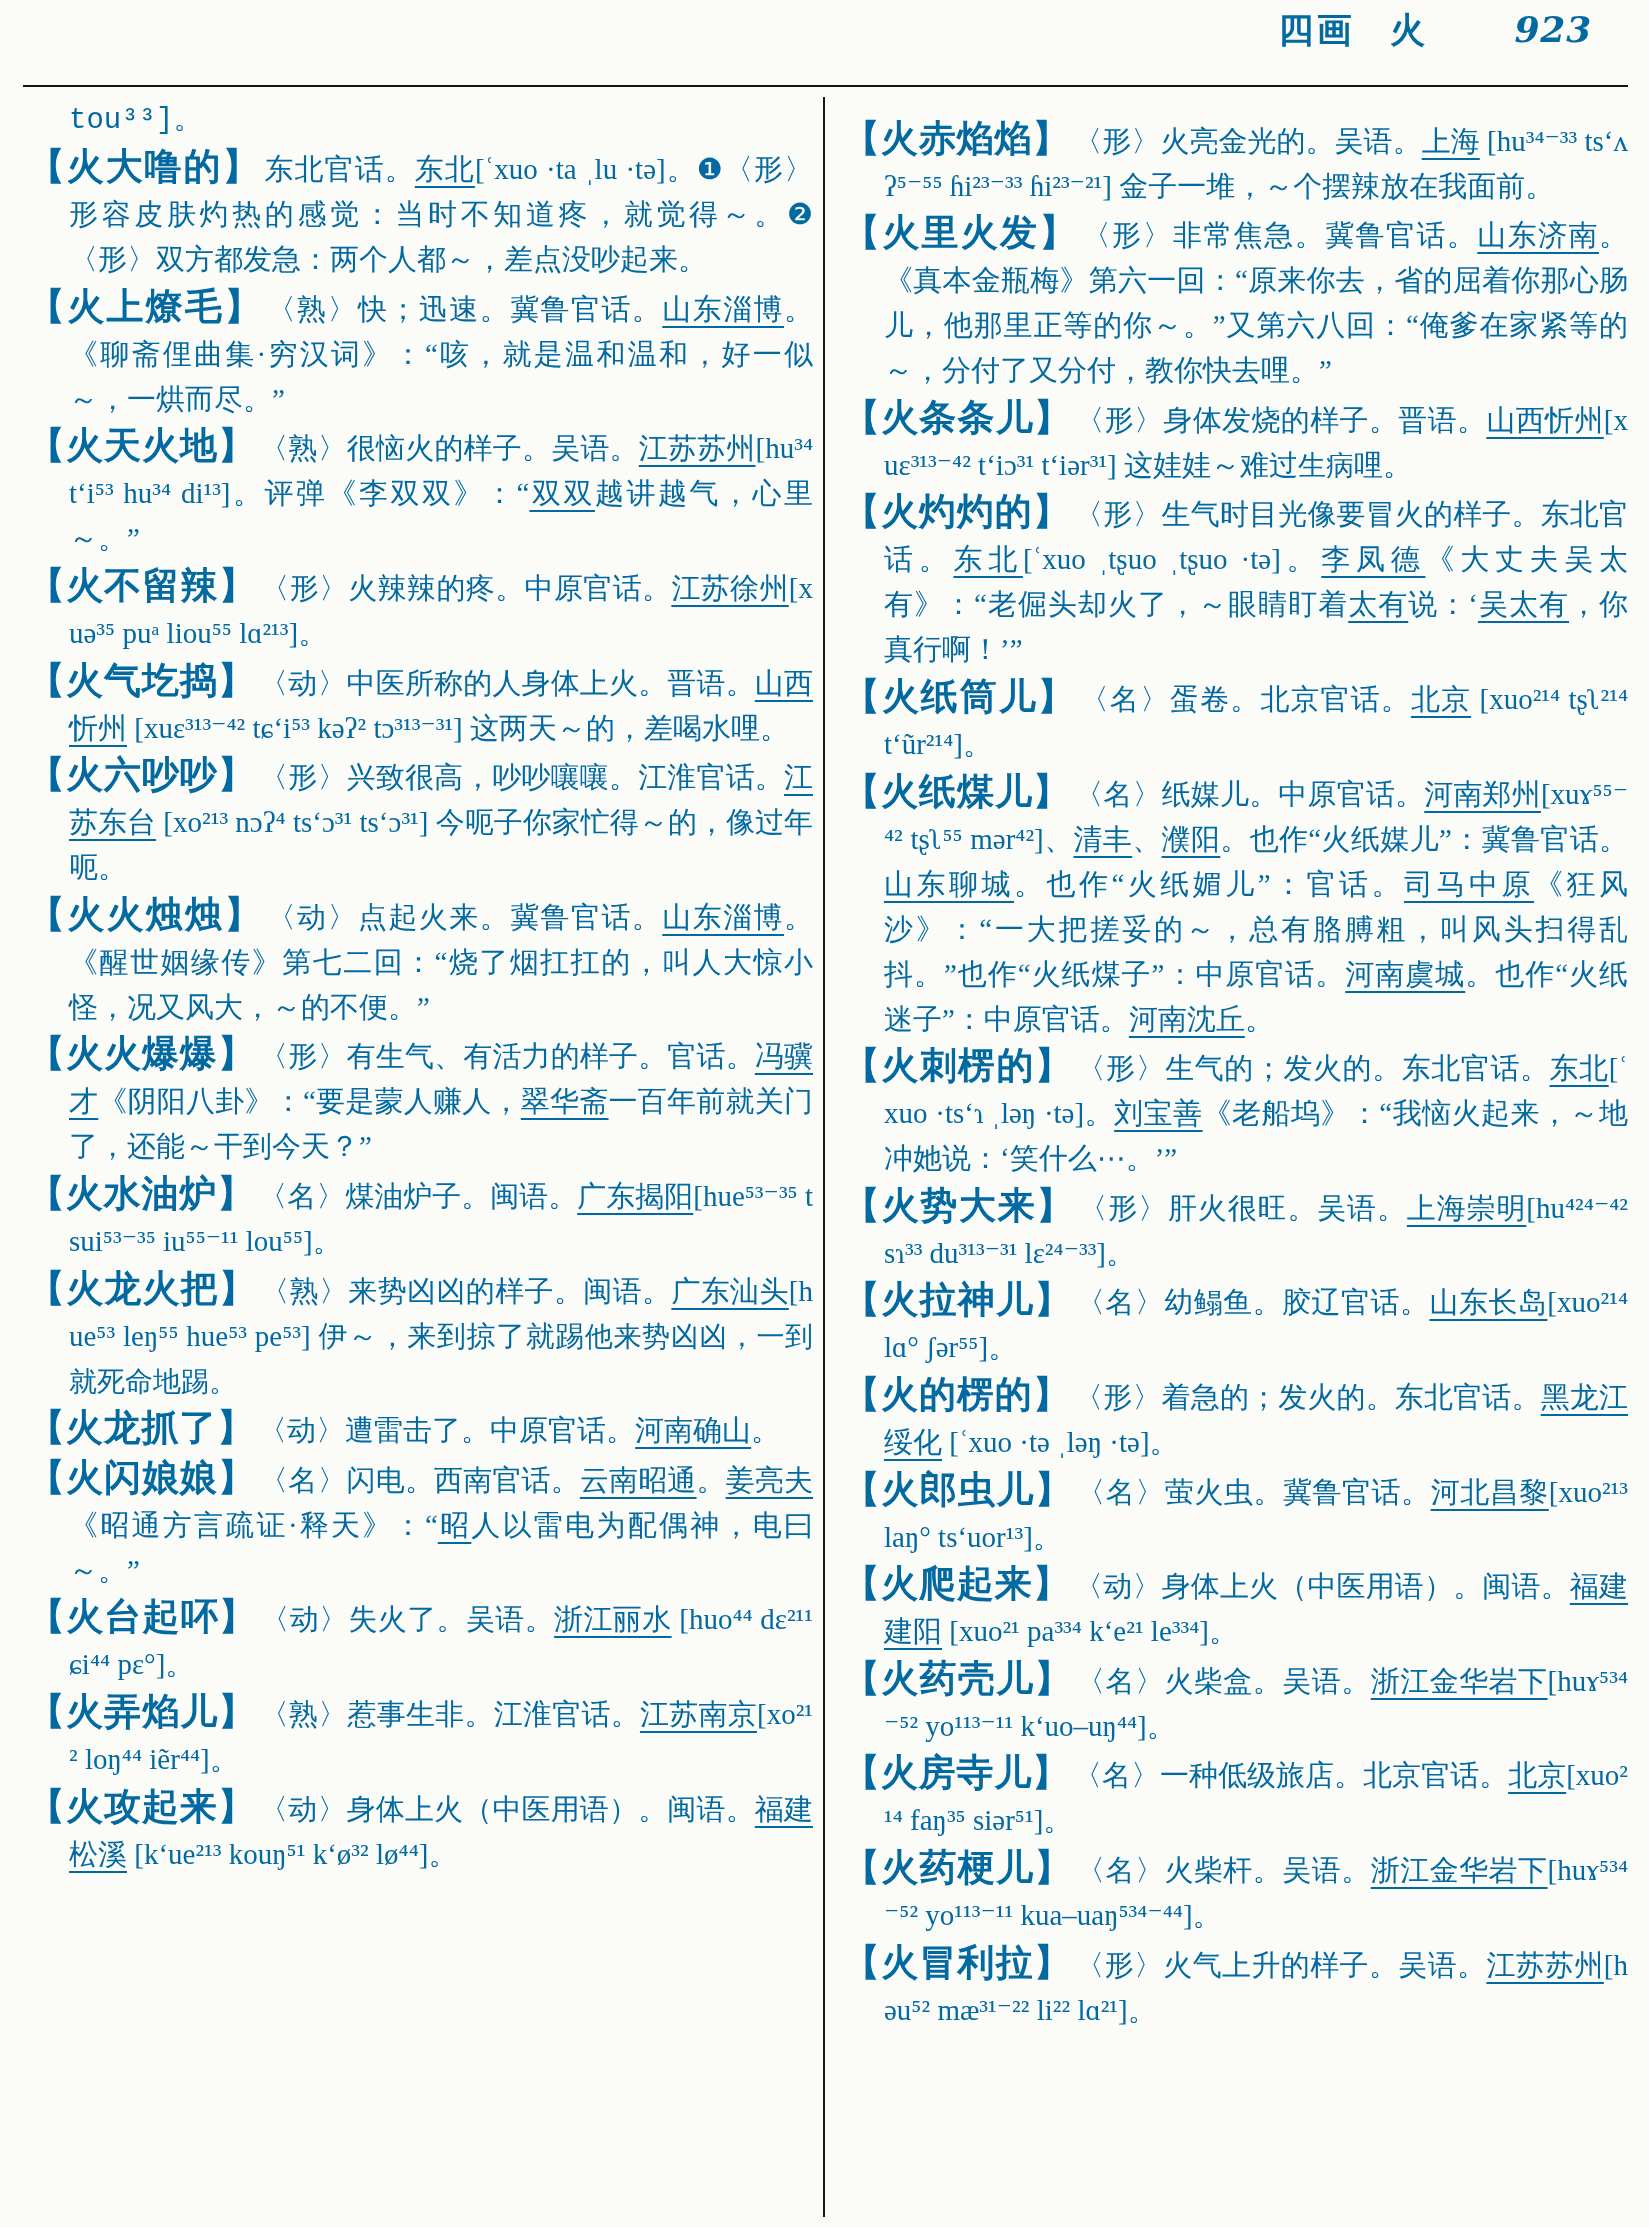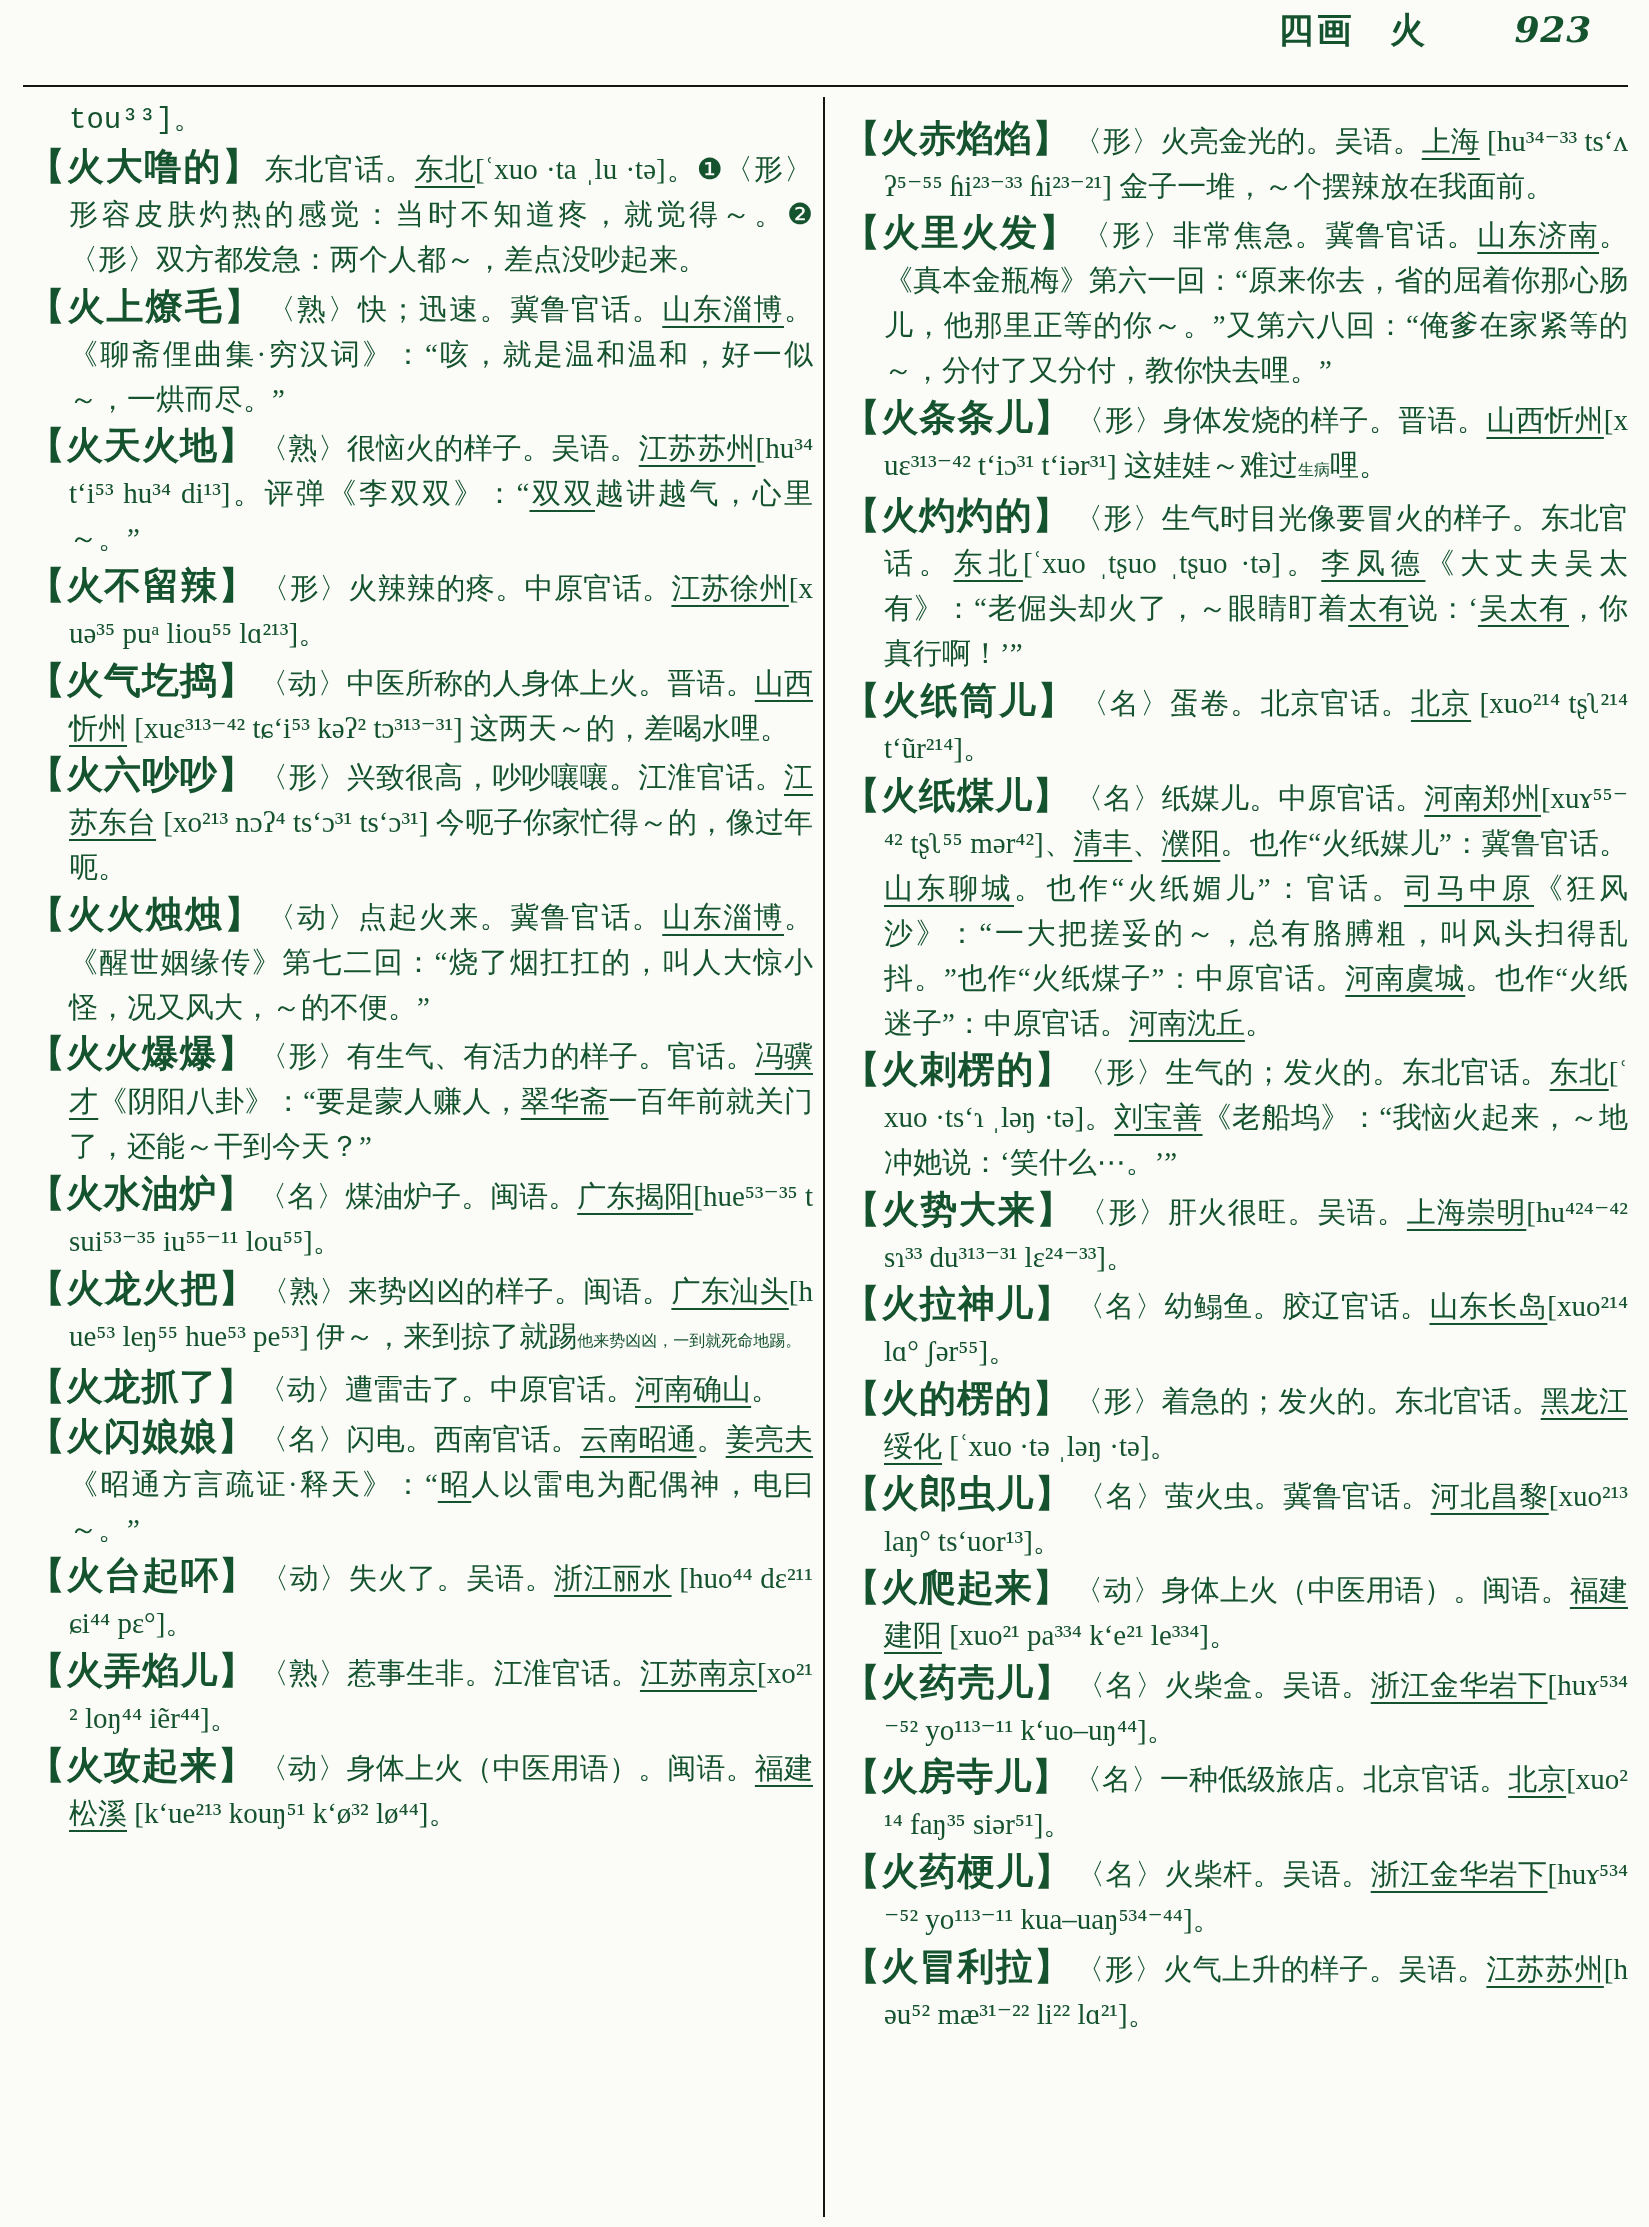--- a/index.html
+++ b/index.html
@@ -1,20 +1,20 @@
 <!DOCTYPE html>
 <html style="font-size:13.2px"><head>
 <meta charset="utf-8">
 <style>
   html,body{margin:0;padding:0;background:#e8e8e4;}
   .page{
     position:relative;
     width:1650px;height:2227px;
     background:#fbfbf8;
-    color:#14532d;
+    color:#0369a1;
     font-family:"Liberation Serif","DejaVu Serif",serif;
     overflow:hidden;
   }
   .running-head{
     position:absolute;top:6.6px;left:0;width:1617px;
     text-align:right;
     font-size:35px;font-weight:bold;
     letter-spacing:3.3px;
   }
   .running-head .sect{margin-right:23px;}
@@ -51,21 +51,21 @@
     font-size:37px;
     font-weight:bold;
     letter-spacing:0.8px;
     margin-right:3.3px;
   }
   .u{
     text-decoration:underline;
     text-decoration-thickness:2.1px;
     text-underline-offset:7.4px;
   }
-  .sm{font-size:16px;}
+  .sm{font-size:28px;}
 </style>
 </head>
 <body>
 
 <div class="page">
 
   <div class="running-head">
     <span class="sect">四画</span>
     <span class="rad">火</span>
     <span class="pageno">923</span>

